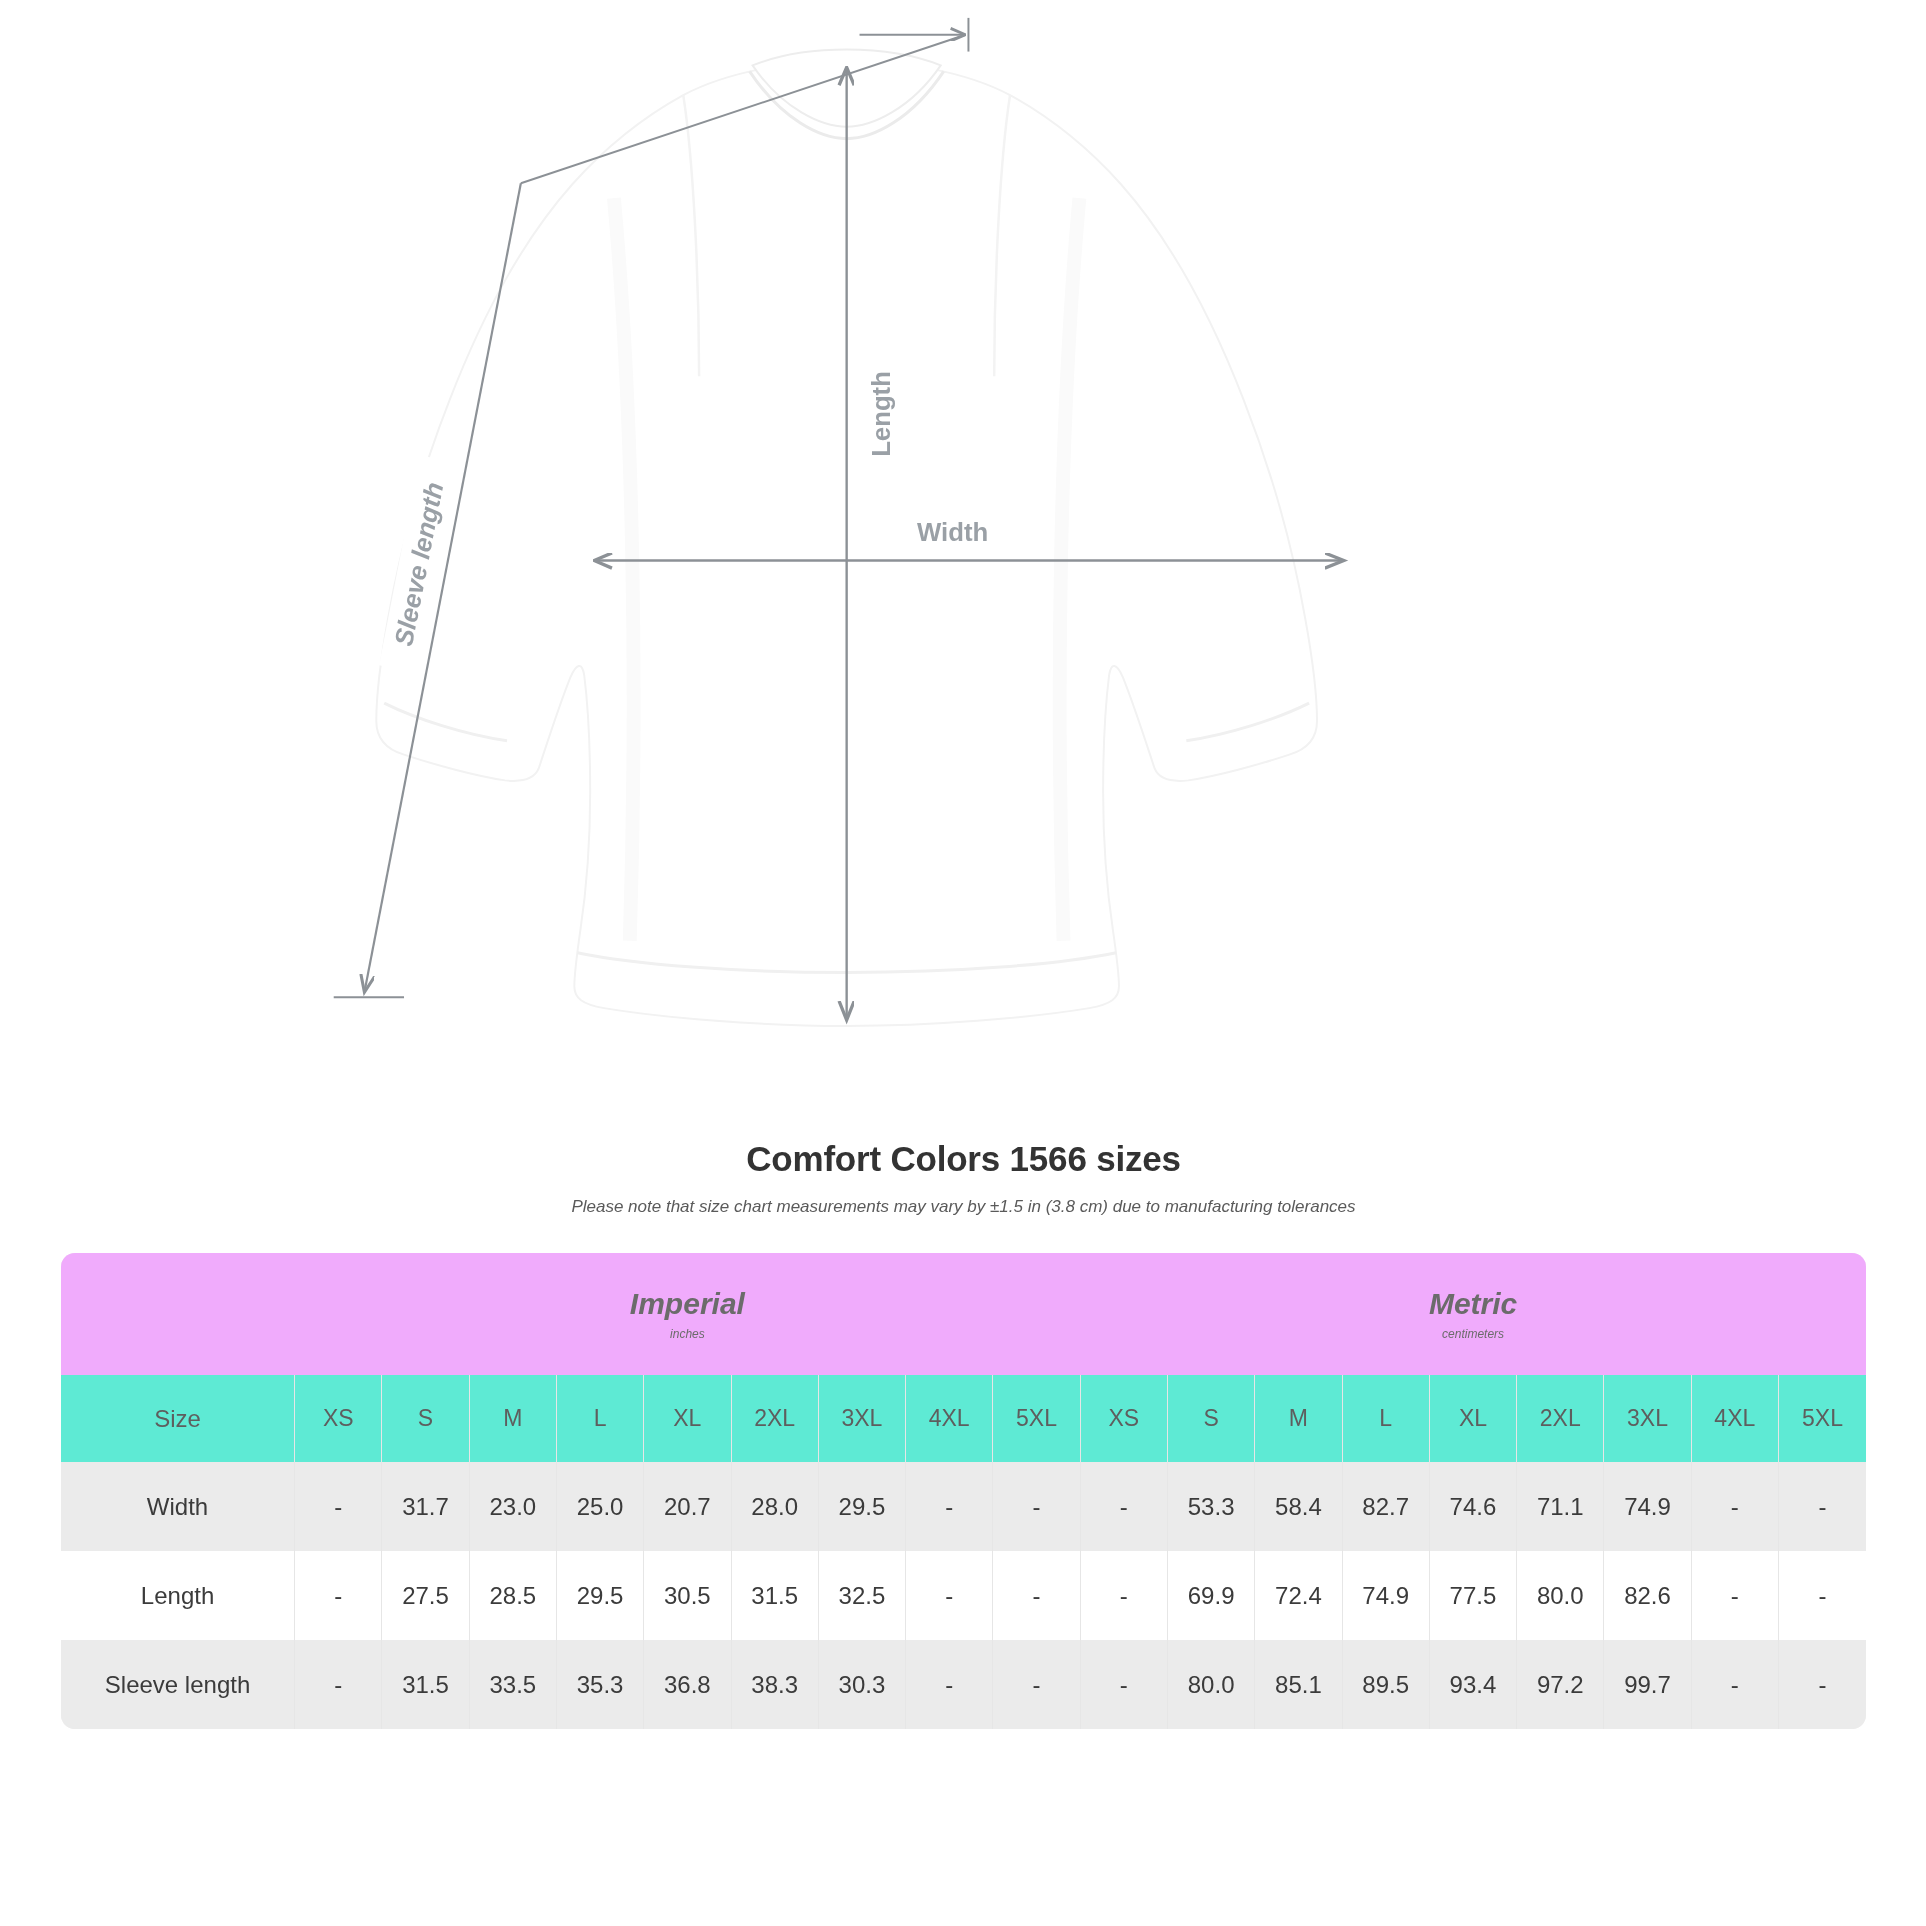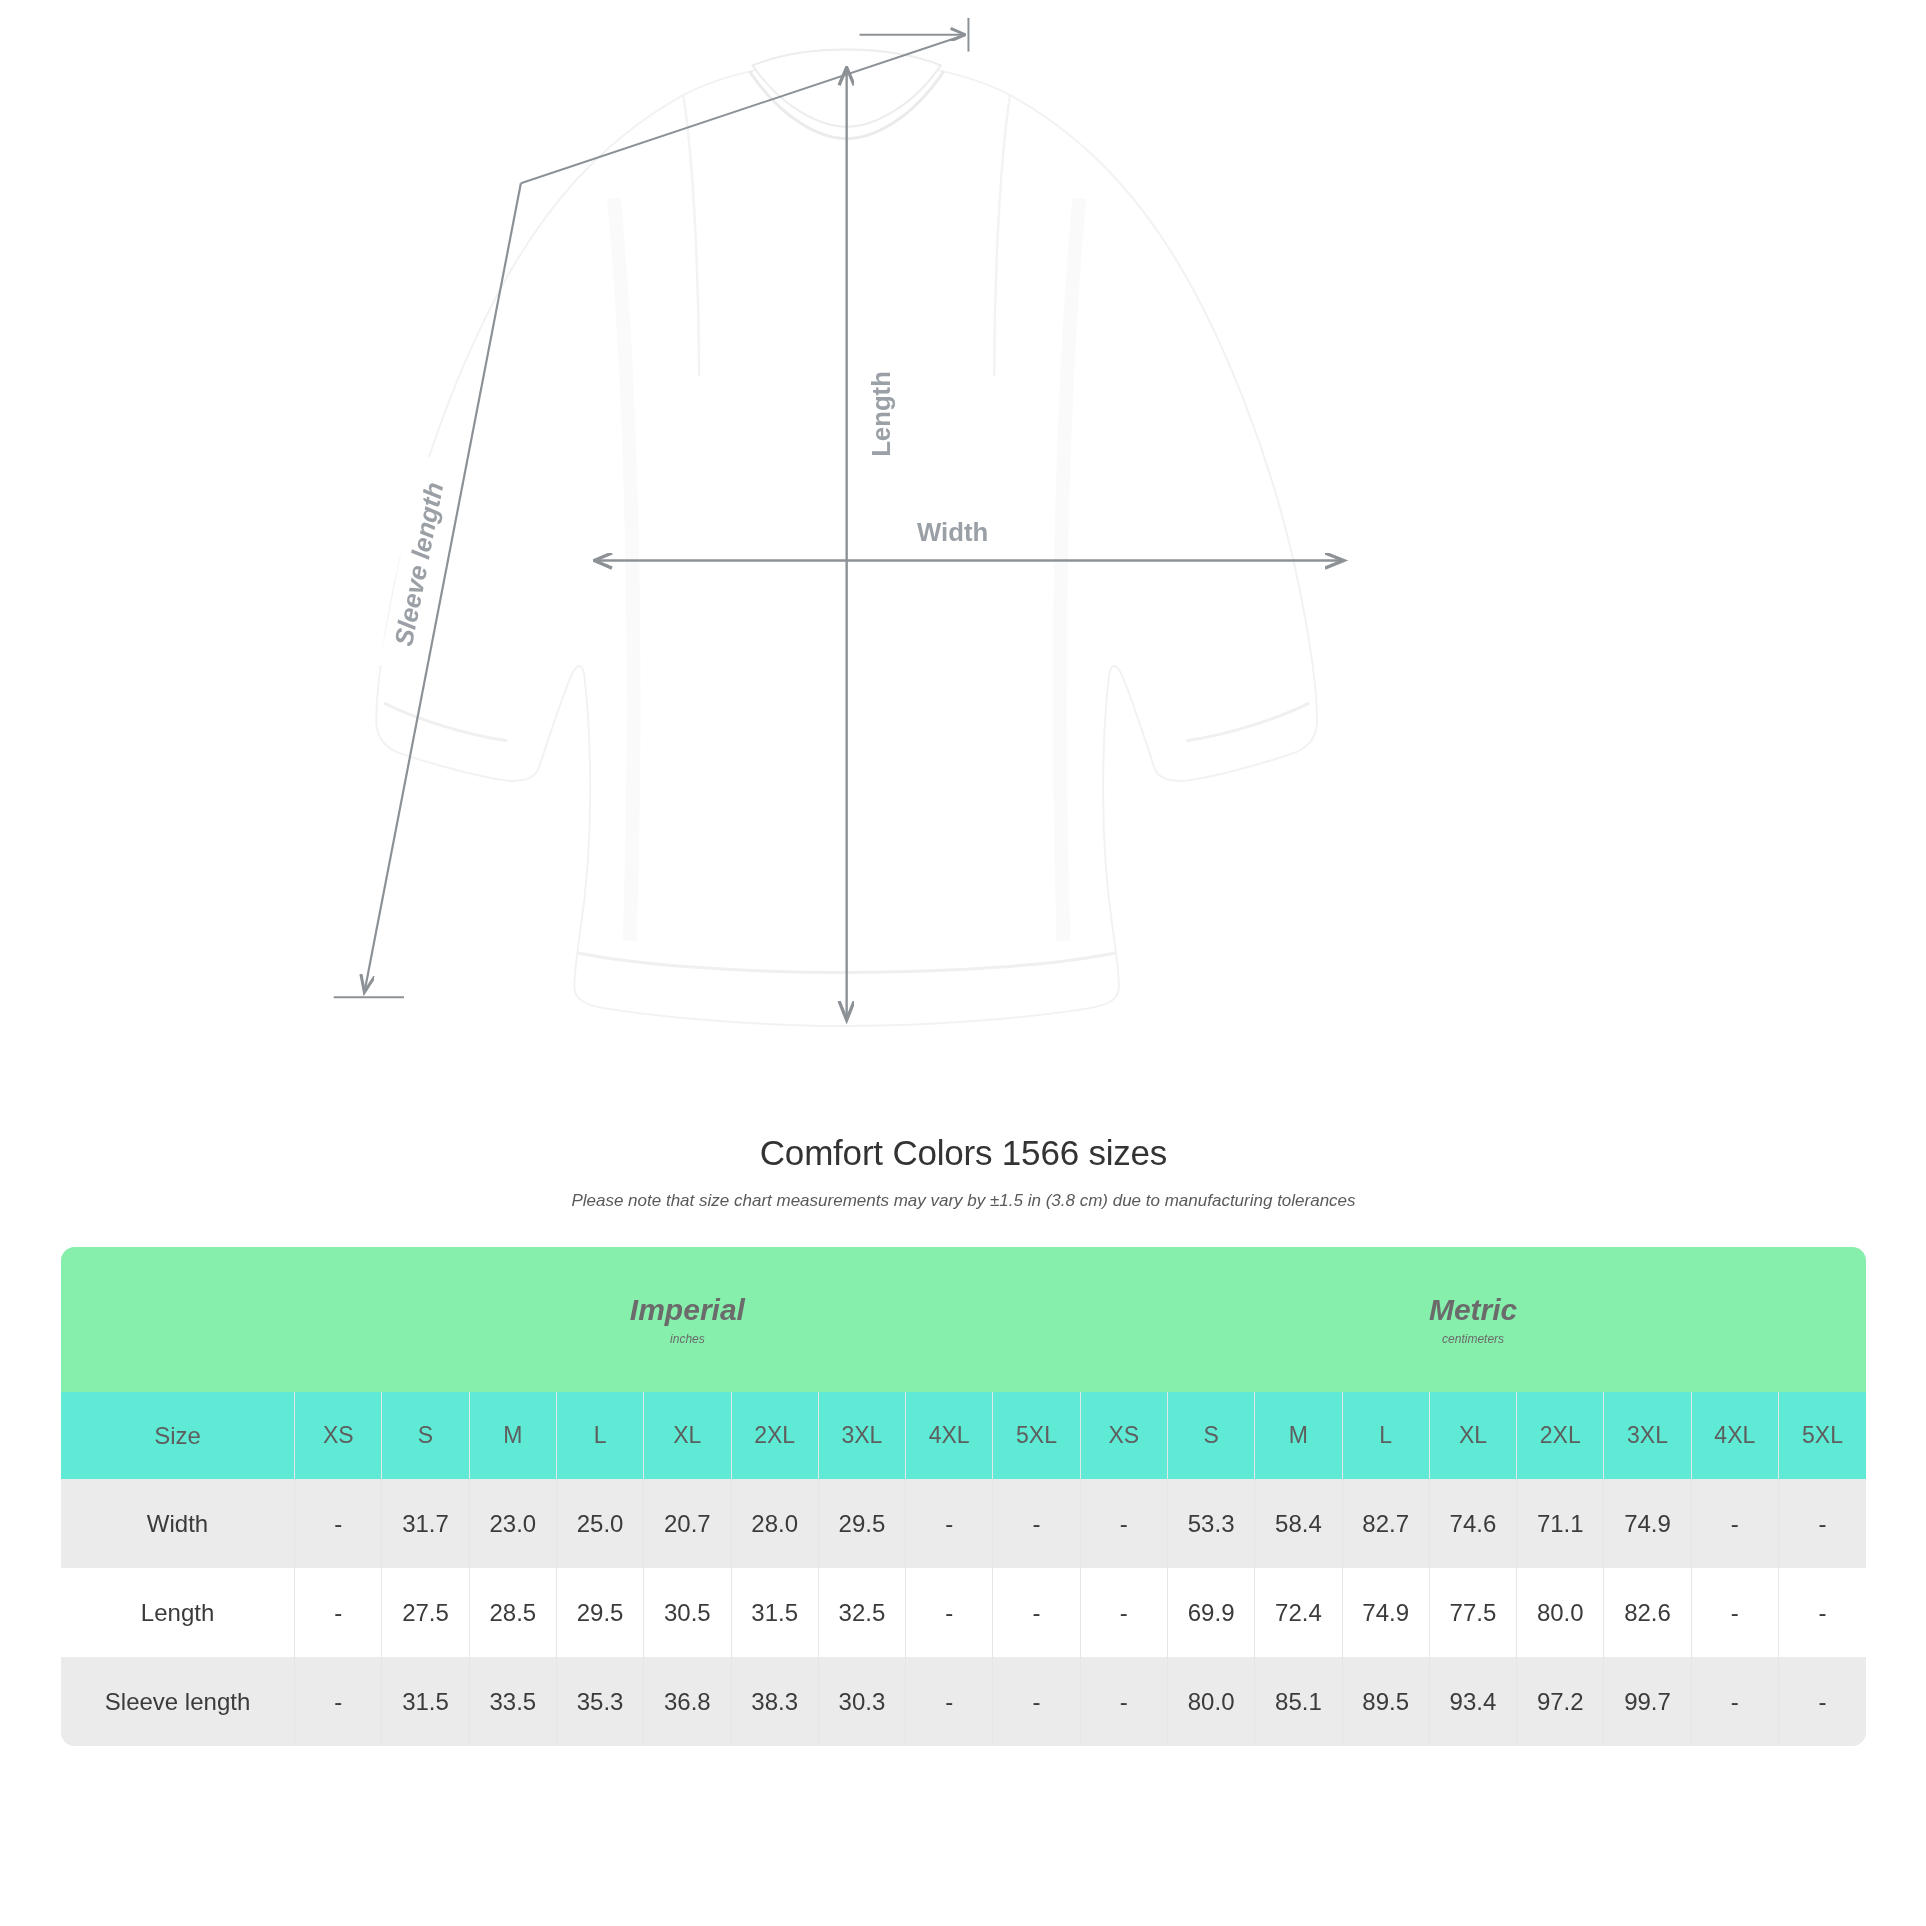--- a/index.html
+++ b/index.html
@@ -31,23 +31,23 @@
   .illustration svg {
     position: absolute;
     left: 0;
     top: 0;
   }
 
   
   .chart-title {
     text-align: center;
     font-size: 35px;
-    font-weight: normal;
+    font-weight: bold;
     color: #333333;
-    margin-top: 4px;
+    margin-top: 10px;
     letter-spacing: -0.2px;
   }
   .chart-note {
     text-align: center;
     font-size: 17px;
     font-style: italic;
     color: #5a5a5a;
     margin-top: 18px;
   }
 
@@ -64,22 +64,22 @@
     table-layout: fixed;
   }
   table.size-table td, table.size-table th {
     text-align: center;
     vertical-align: middle;
     font-weight: normal;
   }
 
   
   .unit-cell {
-    height: 145px;
-    background: #86efac;
+    height: 122px;
+    background: #f0abfc;
     border: none;
   }
   .unit-name {
     font-size: 30px;
     font-style: italic;
     font-weight: bold;
     color: #6b6b6b;
     line-height: 1.15;
   }
   .unit-sub {

